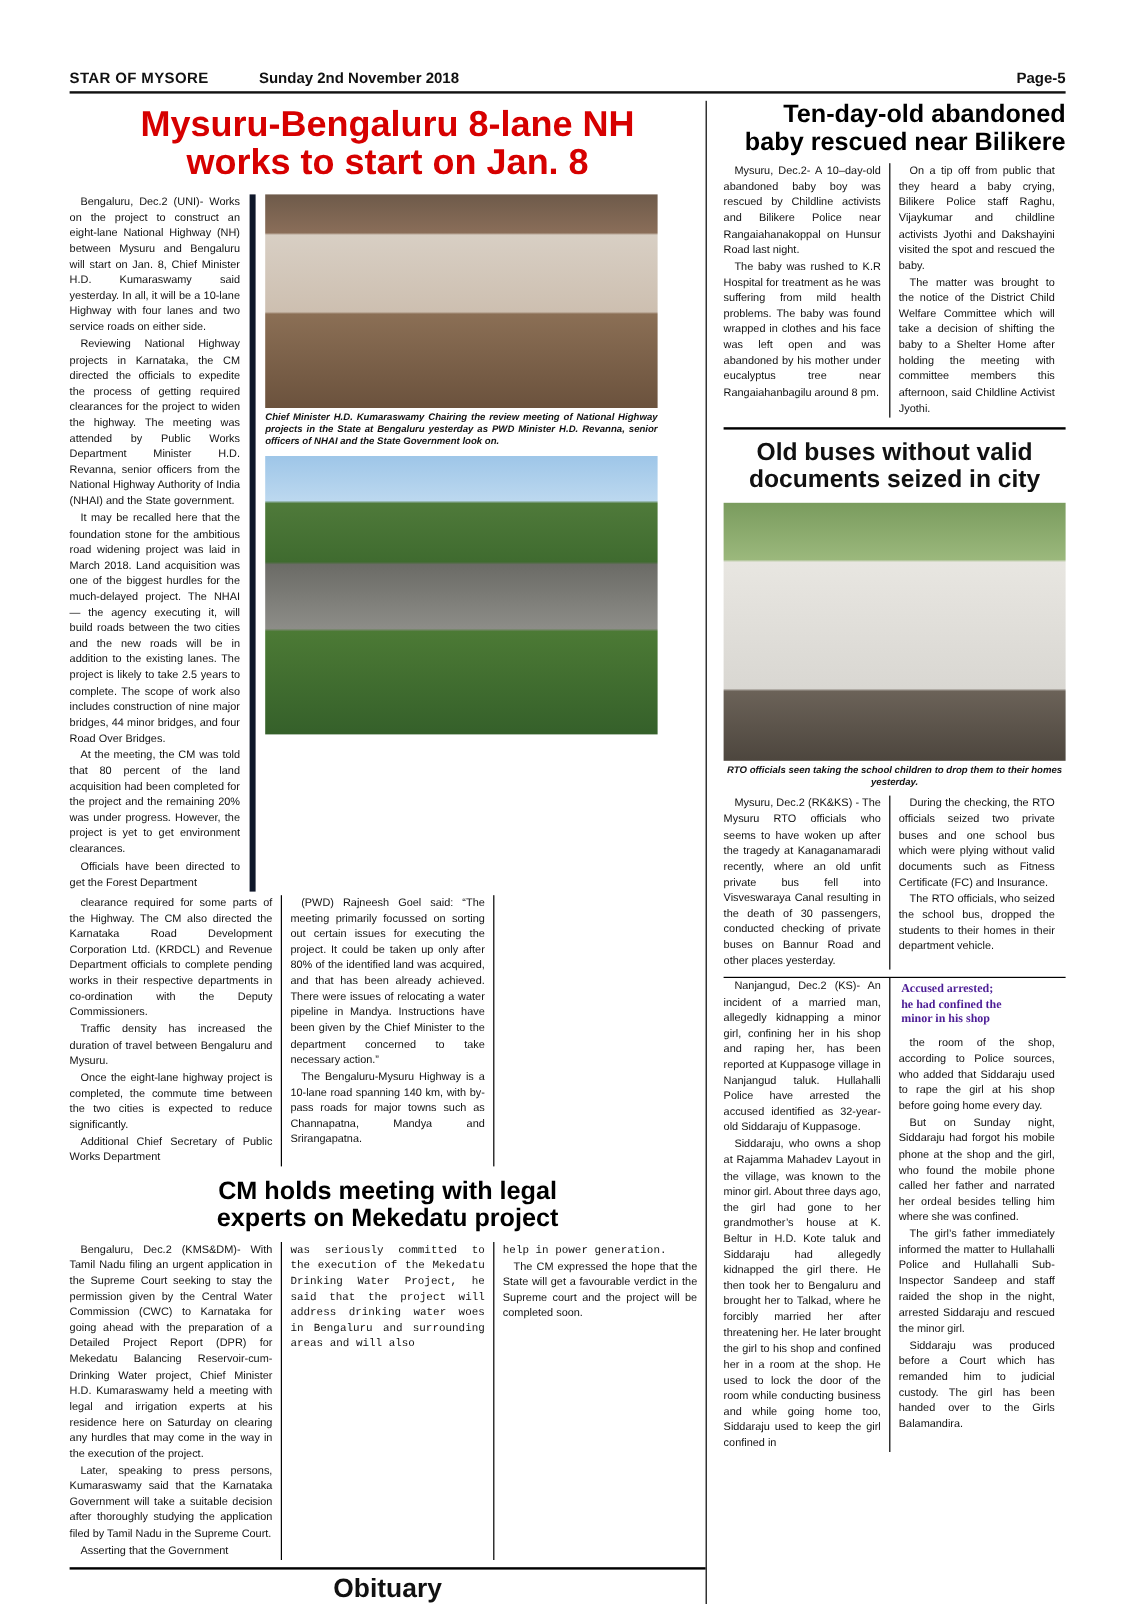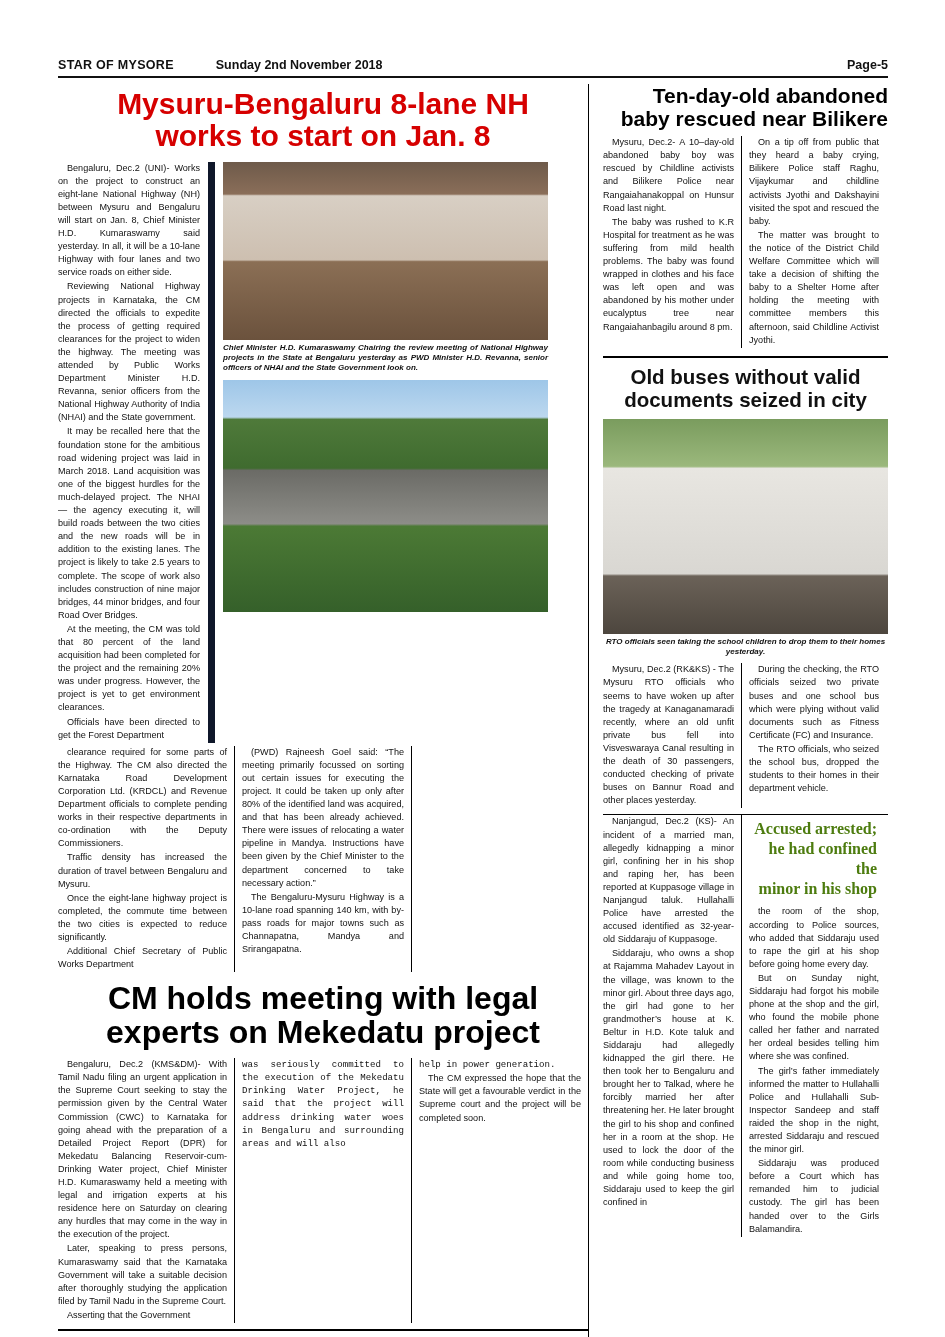--- a/index.html
+++ b/index.html
@@ -37,21 +37,21 @@
   h1.head-red {
     color: #d60000;
     font-size: 30px;
     line-height: 1.06;
     text-align: center;
     margin: 4px 0 10px 0;
     font-weight: bold;
   }
   h1.head-black {
     color: #000;
-    font-size: 32px;
+    font-size: 21px;
     line-height: 1.06;
     text-align: center;
     margin: 10px 0 8px 0;
     font-weight: bold;
   }
   h2.head-blk-right {
     font-size: 21px; line-height: 1.1; text-align: right;
     margin: 0 0 6px 0; font-weight: bold; color: #000;
   }
   h2.head-blk-right .l2 { display:block; }
@@ -63,21 +63,21 @@
     font-size: 22px; text-align:center; font-weight:bold;
     margin: 0; padding: 3px 0 4px 0;
   }
   .col { font-size: 9.1px; line-height: 1.44; text-align: justify; }
   .col p { margin: 0 0 1px 0; text-indent: 9px; }
   .col p.noind { text-indent: 0; font-family: Liberation Mono, monospace; }
 
   
   .s1-top { display: flex; }
   .s1-col1 { width: 150px; padding-right: 8px; }
-  .s1-media { width: 340px; padding-left: 8px; border-left: 7px solid #0f172a; }
+  .s1-media { width: 340px; padding-left: 8px; border-left: 5px solid #0f172a; }
 
   .photo { width: 100%; display:block; background:#cfd6cf; }
   .cap {
     font-size: 8px; font-style: italic; font-weight: bold;
     line-height: 1.3; text-align: justify;
     margin: 3px 0 6px 0;
   }
   .cap.center { text-align: center; }
 
   .s1-bottom { display:flex; margin-top: 3px; }
@@ -98,22 +98,22 @@
   
   .r-cols { display:flex; }
   .r-col { width: 138px; font-size: 9.1px; line-height:1.44; text-align: justify;}
   .r-col:first-child { padding-right: 7px; }
   .r-col:last-child { padding-left: 7px; border-left: 1px solid #000; }
   .r-col p { margin: 0 0 1px 0; text-indent: 9px; }
   .hr-thick { border-top: 2px solid #000; margin: 8px 0 0 0; }
   .hr-thin { border-top: 1px solid #000; margin: 6px 0 0 0; }
 
   .kidnap-box {
-    border: 0; text-align:right; color:#4d7c0f;
-    font-weight:bold; font-size: 16px; line-height:1.25;
+    border: 0; text-align:left; color:#4c1d95;
+    font-weight:bold; font-size: 10px; line-height:1.25;
     font-family: "Liberation Serif", serif;
     padding: 4px 2px 6px 2px;
   }
 
   
   .ph-meeting {
     background:
       linear-gradient(180deg,#6e5a4a 0%,#8a6e59 18%,#d8cfc4 19%,#cdbfb0 55%,#8b6f55 56%,#6b523d 100%);
   }
   .ph-road {

